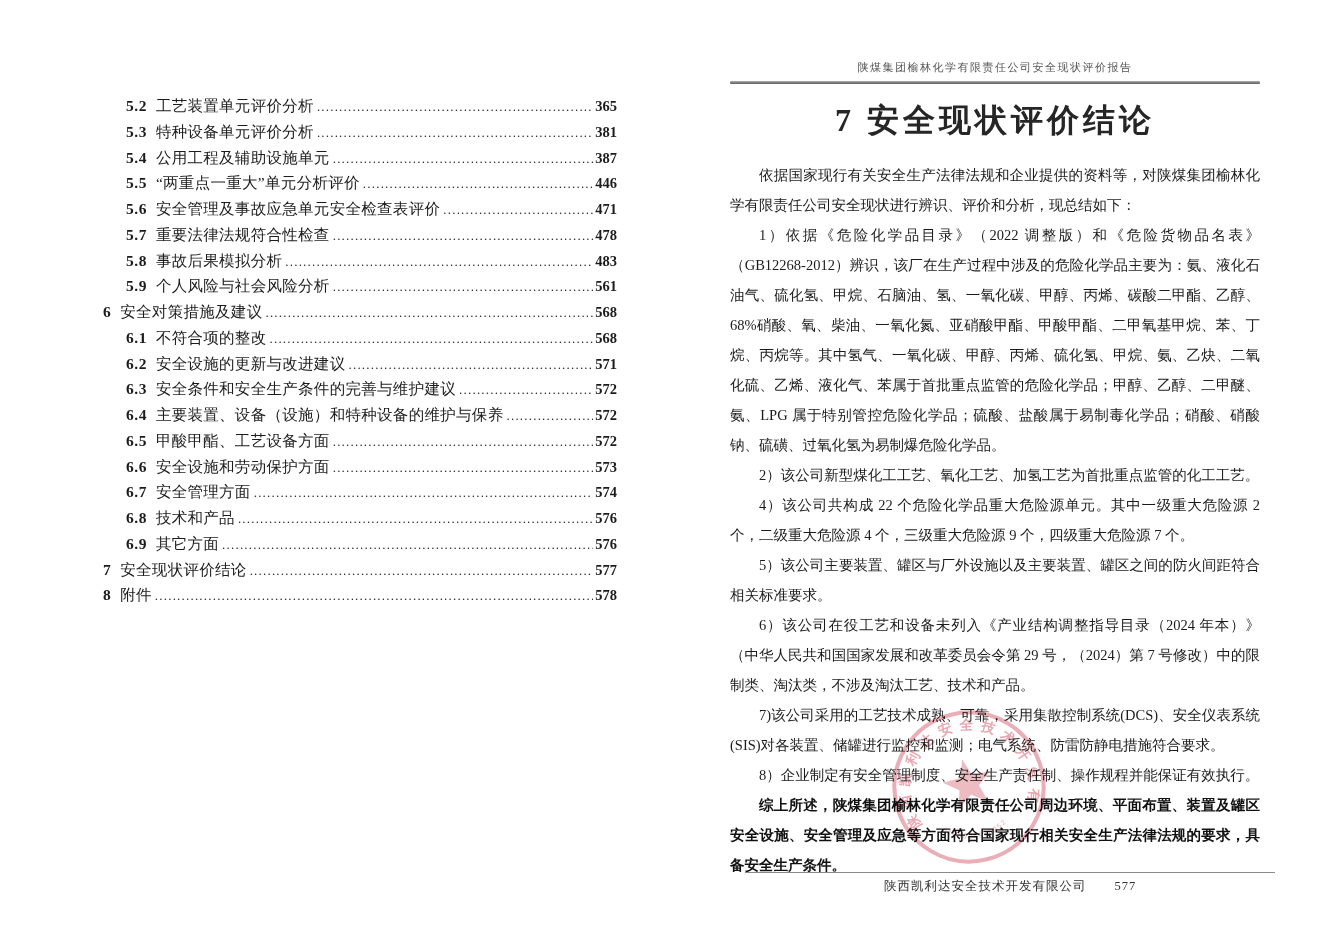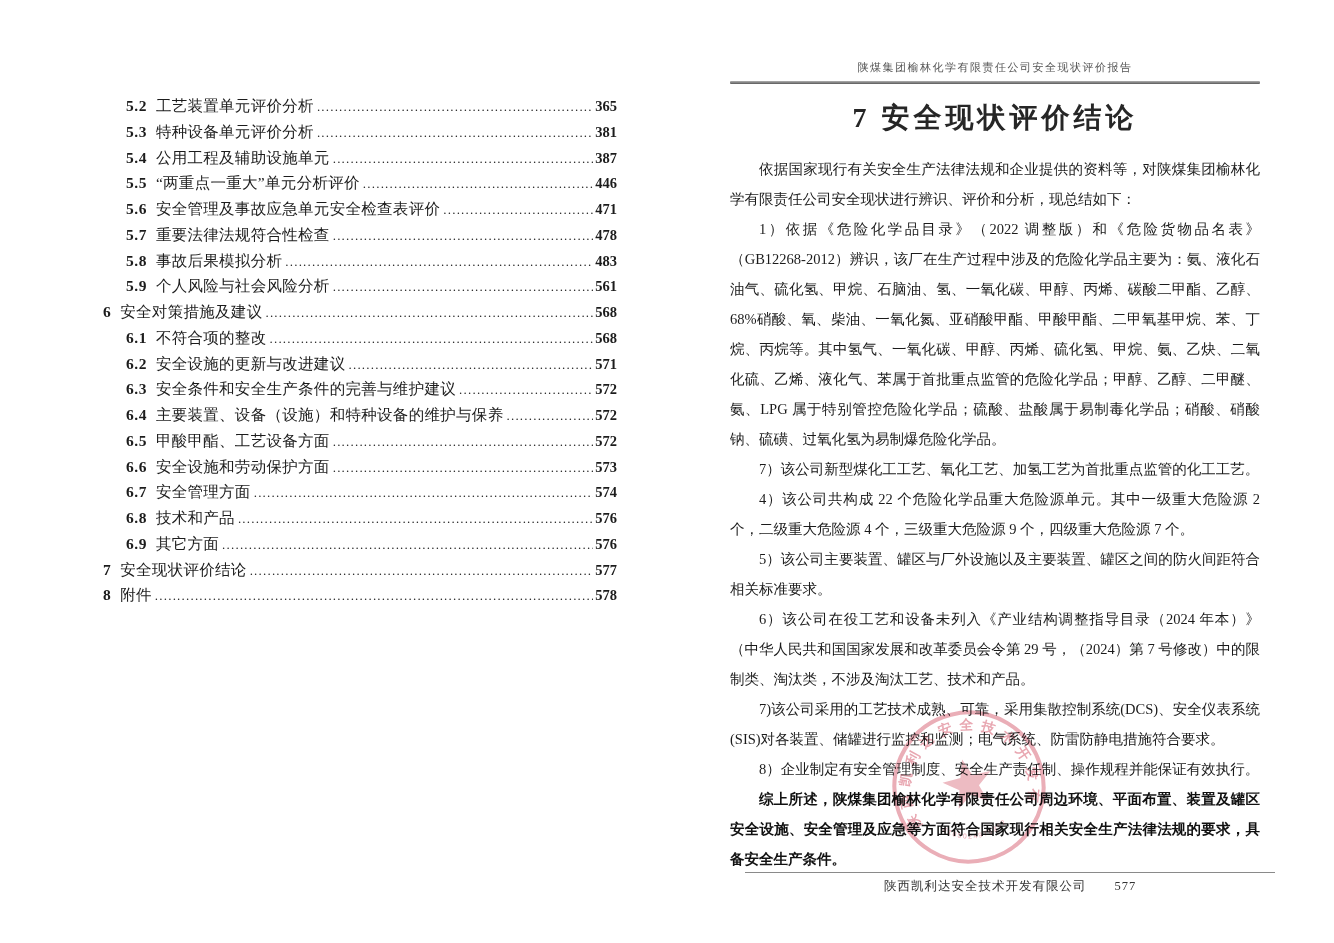--- a/index.html
+++ b/index.html
@@ -49,21 +49,21 @@
   }
   .head-rule {
     margin-top:6px;
     height:3px;
     background:linear-gradient(#b0b0b0,#5a5a5a);
     border-radius:1px;
   }
   .chapter-title {
     margin-top:15px;
     text-align:center;
-    font-size:28px;
+    font-size:32px;
     font-weight:bold;
     letter-spacing:4px;
     color:#262626;
   }
   .body-text {
     margin-top:17px;
     font-size:14.5px;
     line-height:30px;
     text-align:justify;
     color:#1b1b1b;
@@ -225,21 +225,21 @@
   </div>
 
   <div id="doc-page">
     <div class="running-head">陕煤集团榆林化学有限责任公司安全现状评价报告</div>
     <div class="head-rule"></div>
     <div class="chapter-title">7  安全现状评价结论</div>
 
     <div class="body-text">
         <p>依据国家现行有关安全生产法律法规和企业提供的资料等，对陕煤集团榆林化学有限责任公司安全现状进行辨识、评价和分析，现总结如下：</p>
         <p>1）依据《危险化学品目录》（2022 调整版）和《危险货物品名表》（GB12268-2012）辨识，该厂在生产过程中涉及的危险化学品主要为：氨、液化石油气、硫化氢、甲烷、石脑油、氢、一氧化碳、甲醇、丙烯、碳酸二甲酯、乙醇、68%硝酸、氧、柴油、一氧化氮、亚硝酸甲酯、甲酸甲酯、二甲氧基甲烷、苯、丁烷、丙烷等。其中氢气、一氧化碳、甲醇、丙烯、硫化氢、甲烷、氨、乙炔、二氧化硫、乙烯、液化气、苯属于首批重点监管的危险化学品；甲醇、乙醇、二甲醚、氨、LPG 属于特别管控危险化学品；硫酸、盐酸属于易制毒化学品；硝酸、硝酸钠、硫磺、过氧化氢为易制爆危险化学品。</p>
-        <p>7）该公司新型煤化工工艺、氧化工艺、加氢工艺为首批重点监管的化工工艺。</p>
+        <p>2）该公司新型煤化工工艺、氧化工艺、加氢工艺为首批重点监管的化工工艺。</p>
         <p>4）该公司共构成 22 个危险化学品重大危险源单元。其中一级重大危险源 2 个，二级重大危险源 4 个，三级重大危险源 9 个，四级重大危险源 7 个。</p>
         <p>5）该公司主要装置、罐区与厂外设施以及主要装置、罐区之间的防火间距符合相关标准要求。</p>
         <p>6）该公司在役工艺和设备未列入《产业结构调整指导目录（2024 年本）》（中华人民共和国国家发展和改革委员会令第 29 号，（2024）第 7 号修改）中的限制类、淘汰类，不涉及淘汰工艺、技术和产品。</p>
         <p>7)该公司采用的工艺技术成熟、可靠，采用集散控制系统(DCS)、安全仪表系统(SIS)对各装置、储罐进行监控和监测；电气系统、防雷防静电措施符合要求。</p>
         <p>8）企业制定有安全管理制度、安全生产责任制、操作规程并能保证有效执行。</p>
         <p class="emph">综上所述，陕煤集团榆林化学有限责任公司周边环境、平面布置、装置及罐区安全设施、安全管理及应急等方面符合国家现行相关安全生产法律法规的要求，具备安全生产条件。</p>
       </div>
 
     <div class="page-footer">
       <div class="foot-rule"></div>

